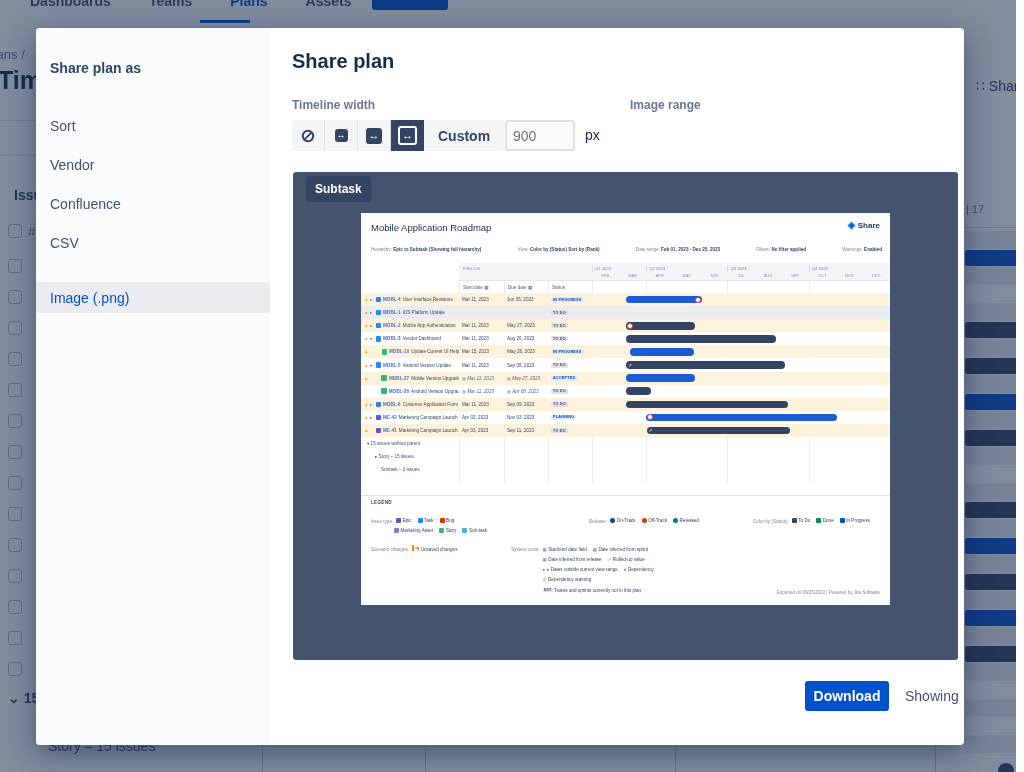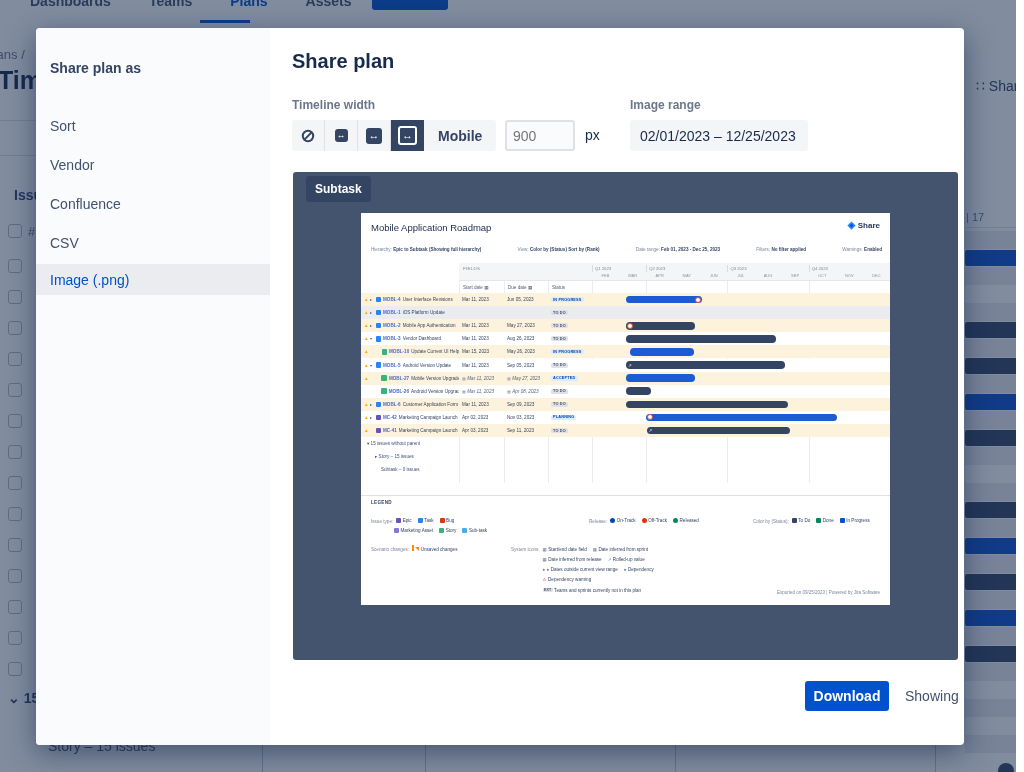--- a/index.html
+++ b/index.html
@@ -18,21 +18,21 @@
     border-radius:3px; color:#fff; font-size:14px; font-weight:600; display:flex; align-items:center; justify-content:center; }
   .bg-crumb { position:absolute; left:-15px; top:47px; font-size:13px; color:#6b778c; white-space:nowrap; }
   .bg-title { position:absolute; left:-2px; top:66px; font-size:25px; font-weight:700; color:#172b4d; white-space:nowrap; }
   .bg-hr { position:absolute; left:0; height:1px; background:#dfe1e6; }
   .bg-issues { position:absolute; left:14px; top:187px; font-size:14px; font-weight:700; color:#344563; }
   .bg-check { position:absolute; left:8px; width:14px; height:14px; border:1px solid #b3bac5; border-radius:3px; background:#fff; }
   .bg-hash { position:absolute; left:28px; top:224px; font-size:13px; color:#6b778c; }
   .bg-collapse { position:absolute; left:8px; top:690px; font-size:14px; font-weight:600; color:#344563; white-space:nowrap; }
   .bg-story { position:absolute; left:48px; top:738px; font-size:14px; color:#42526e; white-space:nowrap; }
   .bg-share { position:absolute; left:976px; top:78px; font-size:14px; font-weight:500; color:#344563; white-space:nowrap; }
-  .bg-17 { position:absolute; left:966px; top:203px; font-size:11px; color:#6b778c; white-space:nowrap;margin-top:8px; }
+  .bg-17 { position:absolute; left:966px; top:203px; font-size:11px; color:#6b778c; white-space:nowrap; }
   .bg-stripe { position:absolute; left:965px; width:60px; height:18px; background:#ebecf0; }
   .bg-bar { position:absolute; left:965px; width:60px; height:16px; border-radius:2px 0 0 2px; }
   .bg-vline { position:absolute; top:745px; width:1px; height:27px; background:#c1c7d0; }
   .bg-float { position:absolute; left:987px; top:757px; width:37px; height:15px; background:#fff; border-radius:5px; }
   .bg-float-dot { position:absolute; left:998px; top:763px; width:16px; height:16px; border-radius:50%; background:#344563; }
 
   
   .blanket { position:absolute; inset:0; background:rgba(23,43,77,0.54); z-index:10; }
 
   
@@ -222,21 +222,21 @@
   <div class="blanket"></div>
 
   <div class="modal">
     <div class="m-side">
       <div class="m-side-h">Share plan as</div>
       <div>
           <div class="side-item" style="top: 82px;">Sort</div>
           <div class="side-item" style="top: 121px;">Vendor</div>
           <div class="side-item" style="top: 160px;">Confluence</div>
           <div class="side-item" style="top: 199px;">CSV</div>
-          <div class="side-item sel" style="top: 236px;">Image (.png)</div>
+          <div class="side-item sel" style="top: 254px;">Image (.png)</div>
         </div>
     </div>
 
     <div class="m-title">Share plan</div>
 
     <div class="m-label" style="left:256px;top:70px">Timeline width</div>
 
     <div class="seg">
       <div class="seg-btn">
         <svg width="14" height="14" viewBox="0 0 14 14">
@@ -246,28 +246,27 @@
       </div>
       <div class="seg-btn">
           <span class="wico s1">↔</span>
         </div>
       <div class="seg-btn">
           <span class="wico s2">↔</span>
         </div>
       <div class="seg-btn sel">
           <span class="wico sel-ico">↔</span>
         </div>
-      <div class="seg-custom">Mobile</div>
+      <div class="seg-custom">Custom</div>
     </div>
 
     <input class="w-input" placeholder="900" style="">
     <div class="w-unit">px</div>
 
     <div class="m-label" style="left:594px;top:70px">Image range</div>
-    <div class="d-field">02/01/2023 – 12/25/2023</div>
 
     <div class="preview-panel">
       <div class="preview-badge">Subtask</div>
 
       <div class="shot">
         <div class="shot-title">Mobile Application Roadmap</div>
         <div class="shot-logo">
           <svg width="9" height="9" viewBox="0 0 24 24">
             <path fill="#2684FF" d="M12 1l11 11-11 11L1 12z"></path>
             <path fill="#0052CC" d="M12 7l5 5-5 5-5-5z"></path>

